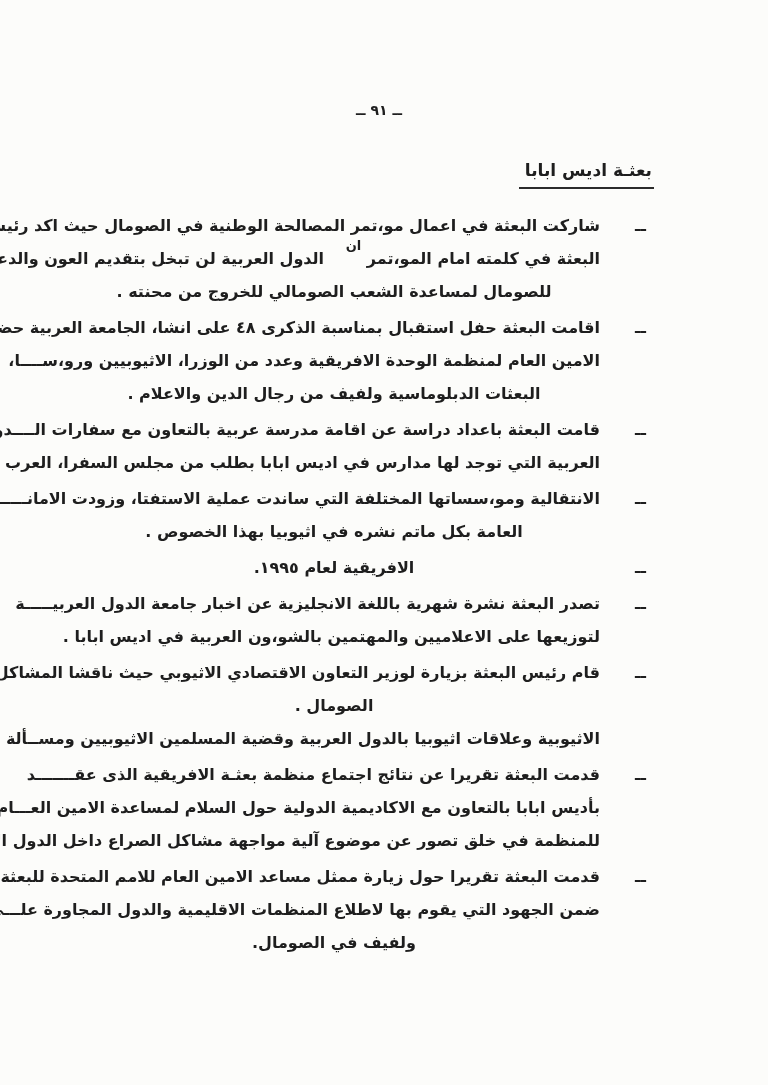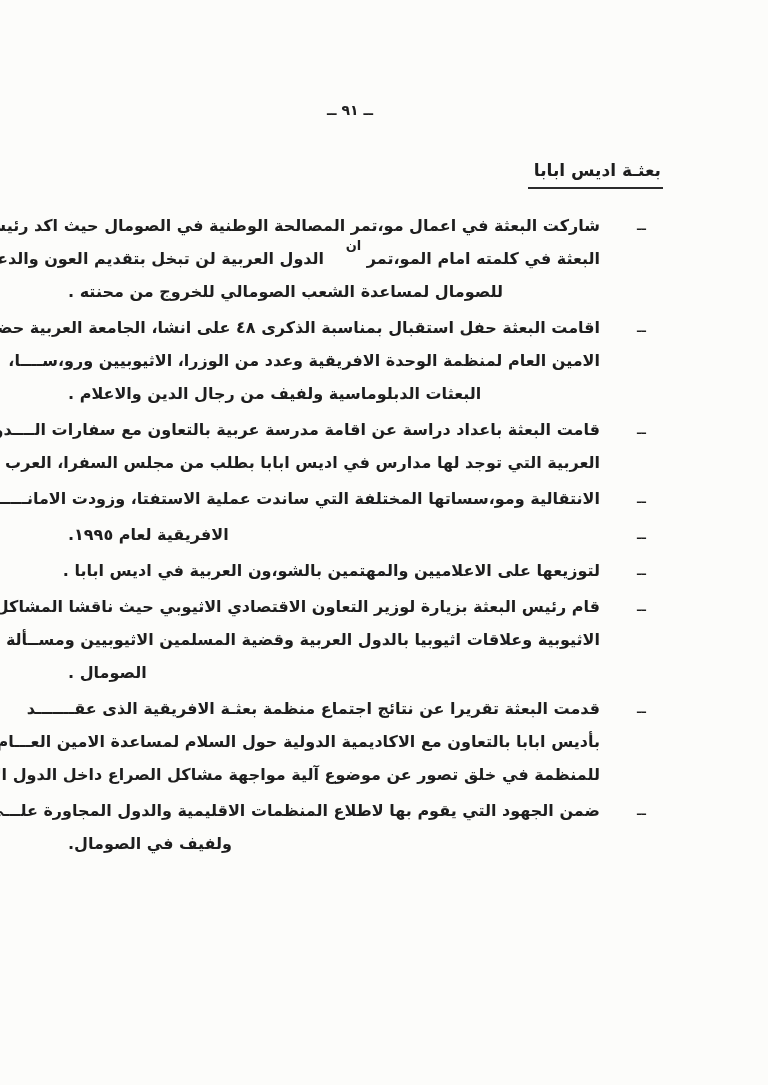--- a/index.html
+++ b/index.html
@@ -7,44 +7,44 @@
     position:relative;
     width:768px;height:1085px;
     background:#fcfcfa;
     overflow:hidden;
     font-family:"DejaVu Sans", sans-serif;
     font-weight:700;
     color:#1e1e1e;
   }
   .page-number{
     position:absolute;top:102px;left:298px;width:104px;
-    text-align:center;font-size:14px;letter-spacing:2px;direction:rtl;
+    text-align:right;font-size:14px;letter-spacing:2px;direction:rtl;
   }
   .doc-title{
-    position:absolute;top:160px;right:105px;
+    position:absolute;top:160px;right:114px;
     font-size:17px;direction:rtl;
     padding-bottom:7px;padding-left:6px;padding-right:2px;
     border-bottom:2px solid #2b2b2b;
   }
   .content{
     position:absolute;top:209px;right:168px;width:532px;
     direction:rtl;
   }
   .bullet{position:relative;margin-bottom:3px;}
   .dash{
     position:absolute;right:-46px;top:0;
-    font-size:13px;line-height:33px;
+    font-size:16px;line-height:33px;
   }
   .line{
     font-size:16px;line-height:33px;
     white-space:nowrap;
     text-justify:inter-word;
   }
   .line.justify{text-align:justify;text-align-last:justify;}
-  .line.center{text-align:left;}
+  .line.center{text-align:center;}
   .interlinear{
     position:relative;top:-14px;
     font-size:13px;line-height:0;margin-left:16px;
   }
 </style>
 </head>
 <body>
 
 <div class="page">
 
@@ -74,46 +74,49 @@
 
     <div class="bullet">
       <span class="dash">ــ</span>
       <div class="line justify">قامت البعثة باعداد دراسة عن اقامة مدرسة عربية بالتعاون مع سفارات الــــدول</div>
       <div class="line justify">العربية التي توجد لها  مدارس في اديس ابابا  بطلب من مجلس السفرا، العرب .</div>
     </div>
 
     <div class="bullet">
       <span class="dash">ــ</span>
       <div class="line justify">الانتقالية ومو،سساتها المختلفة التي ساندت عملية الاستفتا، وزودت الامانـــــة</div>
+      <div class="line center">العامة بكل ماتم نشره في اثيوبيا  بهذا الخصوص .</div>
     </div>
 
     <div class="bullet">
       <span class="dash">ــ</span>
       <div class="line center">الافريقية لعام ١٩٩٥.</div>
     </div>
 
     <div class="bullet">
       <span class="dash">ــ</span>
+      <div class="line justify">تصدر البعثة نشرة شهرية باللغة الانجليزية عن اخبار جامعة الدول العربيـــــة</div>
       <div class="line center">لتوزيعها  على الاعلاميين والمهتمين بالشو،ون العربية في اديس ابابا .</div>
     </div>
 
     <div class="bullet">
       <span class="dash">ــ</span>
       <div class="line justify">قام رئيس البعثة بزيارة لوزير التعاون الاقتصادي الاثيوبي حيث ناقشا  المشاكل</div>
+      <div class="line center">الصومال .</div>
       <div class="line justify">الاثيوبية وعلاقات اثيوبيا  بالدول العربية وقضية المسلمين الاثيوبيين ومســألة</div>
-      <div class="line center">الصومال .</div>
     </div>
 
     <div class="bullet">
       <span class="dash">ــ</span>
       <div class="line justify">قدمت البعثة تقريرا  عن نتائج اجتماع منظمة بعثـة الافريقية الذى عقـــــــد</div>
       <div class="line justify">بأديس ابابا  بالتعاون مع الاكاديمية الدولية حول السلام لمساعدة الامين العـــام</div>
       <div class="line justify">للمنظمة في خلق تصور عن موضوع آلية مواجهة مشاكل الصراع داخل الدول الافريقية.</div>
     </div>
 
     <div class="bullet">
       <span class="dash">ــ</span>
+      <div class="line justify">قدمت البعثة تقريرا  حول زيارة ممثل مساعد الامين العام للامم المتحدة للبعثة</div>
       <div class="line justify">ضمن الجهود التي يقوم بها  لاطلاع المنظمات الاقليمية والدول المجاورة علـــى</div>
       <div class="line center">ولفيف في الصومال.</div>
     </div>
 
   </div>
 </div>
 
 </body></html>

